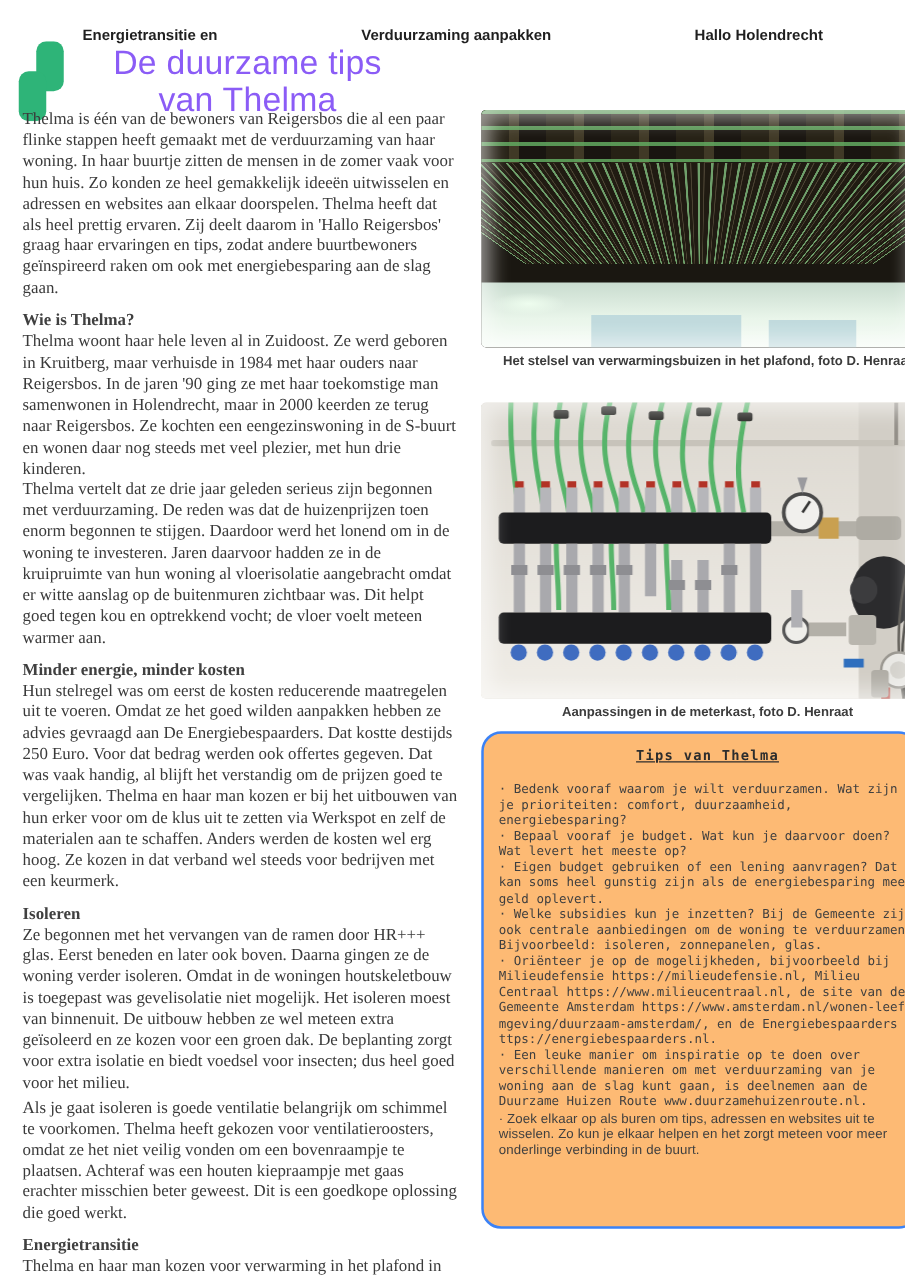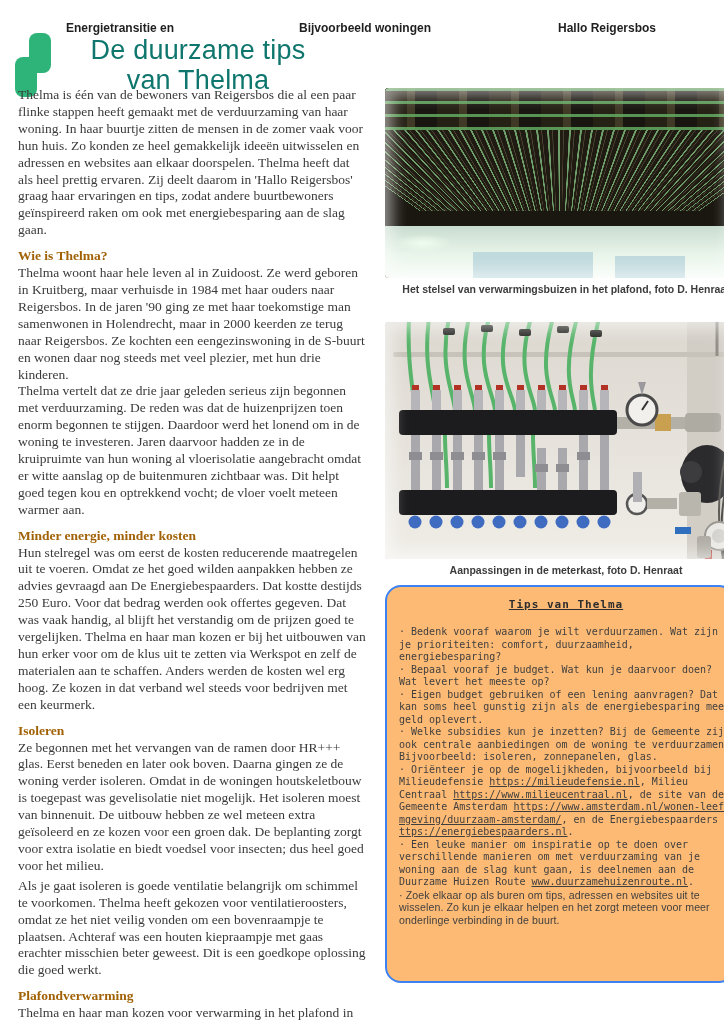--- a/index.html
+++ b/index.html
@@ -13,29 +13,29 @@
   .tri-row .c-mid{width:250px;}
   .tri-row .c-right{width:234px;}
   .header-row{top:21px;}
   .footer-row{top:1031px;}
 
   
   .logo{position:absolute;top:33px;left:13px;width:40px;height:64px;}
 
   
   .title{position:absolute;top:35px;left:58px;width:280px;text-align:center;
-         font-size:27px;line-height:30px;color:#0f766e;letter-spacing:.2px;}
+         font-size:27px;line-height:30px;color:#8b5cf6;letter-spacing:.2px;}
 
   
   .left-col{position:absolute;top:87px;left:18px;width:348px;
             font-family:"Liberation Serif","DejaVu Serif",serif;
             font-size:13.5px;line-height:16.9px;color:#3a3a3a;}
   .left-col p{margin:0;}
   .left-col p.gap{margin-top:3px;}
-  .left-col h3{margin:9px 0 0 0;font-size:13.5px;line-height:16.9px;color:#a16207;font-weight:bold;}
+  .left-col h3{margin:9px 0 0 0;font-size:13.5px;line-height:16.9px;color:#404040;font-weight:bold;}
 
   
   .right-col{position:absolute;top:88px;left:385px;width:362px;}
   .photo{position:relative;width:350px;overflow:hidden;border-radius:4px;background:#1a1711;}
   .photo::after{content:"";position:absolute;inset:0;border-radius:4px;pointer-events:none;
                 box-shadow:inset 0 0 16px 7px rgba(255,255,255,.55);}
   .photo1{height:190px;}
   .photo2{height:237px;margin-top:27px;background:#e9e6e0;}
   .caption{margin-top:5px;text-align:center;font-weight:bold;font-size:10.5px;color:#3c3c3c;line-height:12px;}
 
@@ -59,31 +59,31 @@
     background:radial-gradient(ellipse at center, rgba(240,255,240,.9), rgba(240,255,240,0) 70%);}
 
   
   .tipsbox{box-sizing:border-box;margin-top:9px;width:350px;min-height:398px;
            border:2px solid #3b82f6;border-radius:16px;padding:11px 0 12px 12px;background:#fdba74;}
   .tips-title{text-align:center;font-family:"DejaVu Sans Mono",monospace;font-weight:bold;
               font-size:11px;letter-spacing:1px;text-decoration:underline;color:#2d2d2d;margin-bottom:15px;}
   .tips-list{font-family:"DejaVu Sans Mono",monospace;font-size:10px;line-height:12.5px;color:#3f3f3f;}
   .tip{margin:0;}
   .tip.sans{font-family:"Liberation Sans",sans-serif;font-size:10.6px;letter-spacing:.1px;}
-  .tlink{text-decoration:underline;word-break:break-all;cursor:pointer;}
+  .tlink{word-break:break-all;cursor:pointer;}
 </style>
 </head>
 <body>
 
 <div class="page">
 
   <div class="tri-row header-row">
     <div class="cell c-left">Energietransitie en</div>
-    <div class="cell c-mid">Bijvoorbeeld woningen</div>
-    <div class="cell c-right">Hallo Reigersbos</div>
+    <div class="cell c-mid">Verduurzaming aanpakken</div>
+    <div class="cell c-right">Hallo Holendrecht</div>
   </div>
 
   <div class="logo">
     <svg width="40" height="64" viewBox="0 0 40 64" aria-hidden="true">
       <rect x="16" y="0" width="22" height="40" rx="8" fill="#2eb478"></rect>
       <rect x="2" y="24" width="22" height="40" rx="8" fill="#2eb478"></rect>
     </svg>
   </div>
 
   <div class="title">
@@ -95,21 +95,21 @@
     <div>
         <p>Thelma is één van de bewoners van Reigersbos die al een paar flinke stappen heeft gemaakt met de verduurzaming van haar woning. In haar buurtje zitten de mensen in de zomer vaak voor hun huis. Zo konden ze heel gemakkelijk ideeën uitwisselen en adressen en websites aan elkaar doorspelen. Thelma heeft dat als heel prettig ervaren. Zij deelt daarom in 'Hallo Reigersbos' graag haar ervaringen en tips, zodat andere buurtbewoners geïnspireerd raken om ook met energiebesparing aan de slag gaan.</p>
         <h3>Wie is Thelma?</h3>
         <p>Thelma woont haar hele leven al in Zuidoost. Ze werd geboren in Kruitberg, maar verhuisde in 1984 met haar ouders naar Reigersbos. In de jaren '90 ging ze met haar toekomstige man samenwonen in Holendrecht, maar in 2000 keerden ze terug naar Reigersbos. Ze kochten een eengezinswoning in de S-buurt en wonen daar nog steeds met veel plezier, met hun drie kinderen.</p>
         <p>Thelma vertelt dat ze drie jaar geleden serieus zijn begonnen met verduurzaming. De reden was dat de huizenprijzen toen enorm begonnen te stijgen. Daardoor werd het lonend om in de woning te investeren. Jaren daarvoor hadden ze in de kruipruimte van hun woning al vloerisolatie aangebracht omdat er witte aanslag op de buitenmuren zichtbaar was. Dit helpt goed tegen kou en optrekkend vocht; de vloer voelt meteen warmer aan.</p>
         <h3>Minder energie, minder kosten</h3>
         <p>Hun stelregel was om eerst de kosten reducerende maatregelen uit te voeren. Omdat ze het goed wilden aanpakken hebben ze advies gevraagd aan De Energiebespaarders. Dat kostte destijds 250 Euro. Voor dat bedrag werden ook offertes gegeven. Dat was vaak handig, al blijft het verstandig om de prijzen goed te vergelijken. Thelma en haar man kozen er bij het uitbouwen van hun erker voor om de klus uit te zetten via Werkspot en zelf de materialen aan te schaffen. Anders werden de kosten wel erg hoog. Ze kozen in dat verband wel steeds voor bedrijven met een keurmerk.</p>
         <h3>Isoleren</h3>
         <p>Ze begonnen met het vervangen van de ramen door HR+++ glas. Eerst beneden en later ook boven. Daarna gingen ze de woning verder isoleren. Omdat in de woningen houtskeletbouw is toegepast was gevelisolatie niet mogelijk. Het isoleren moest van binnenuit. De uitbouw hebben ze wel meteen extra geïsoleerd en ze kozen voor een groen dak. De beplanting zorgt voor extra isolatie en biedt voedsel voor insecten; dus heel goed voor het milieu.</p>
         <p class="gap">Als je gaat isoleren is goede ventilatie belangrijk om schimmel te voorkomen. Thelma heeft gekozen voor ventilatieroosters, omdat ze het niet veilig vonden om een bovenraampje te plaatsen. Achteraf was een houten kiepraampje met gaas erachter misschien beter geweest. Dit is een goedkope oplossing die goed werkt.</p>
-        <h3>Plafondverwarming</h3>
+        <h3>Energietransitie</h3>
         <p>Thelma en haar man kozen voor verwarming in het plafond in plaats van vloerverwarming. Vloerverwarming verwarmt zowel naar boven als naar beneden. Dat was niet de bedoeling. Dan verdwijnt de warmte in de grond. Als je de verwarming in het plafond plaatst heb je op de bovenverdieping vloerverwarming. Op het dak hebben ze 17 zonnepanelen geplaatst. Dit is meer dan ze nu nodig hebben, maar is gedaan met het oog op de toekomst. Ze kunnen dan gemakkelijk overstappen op een zonneboiler of warmtepomp.</p>
       </div>
 
   </div>
 
   <div class="right-col">
 
     <div class="photo photo1">
       <div class="p1-loops"></div>
       <div class="p1-ceiling-wrap">

